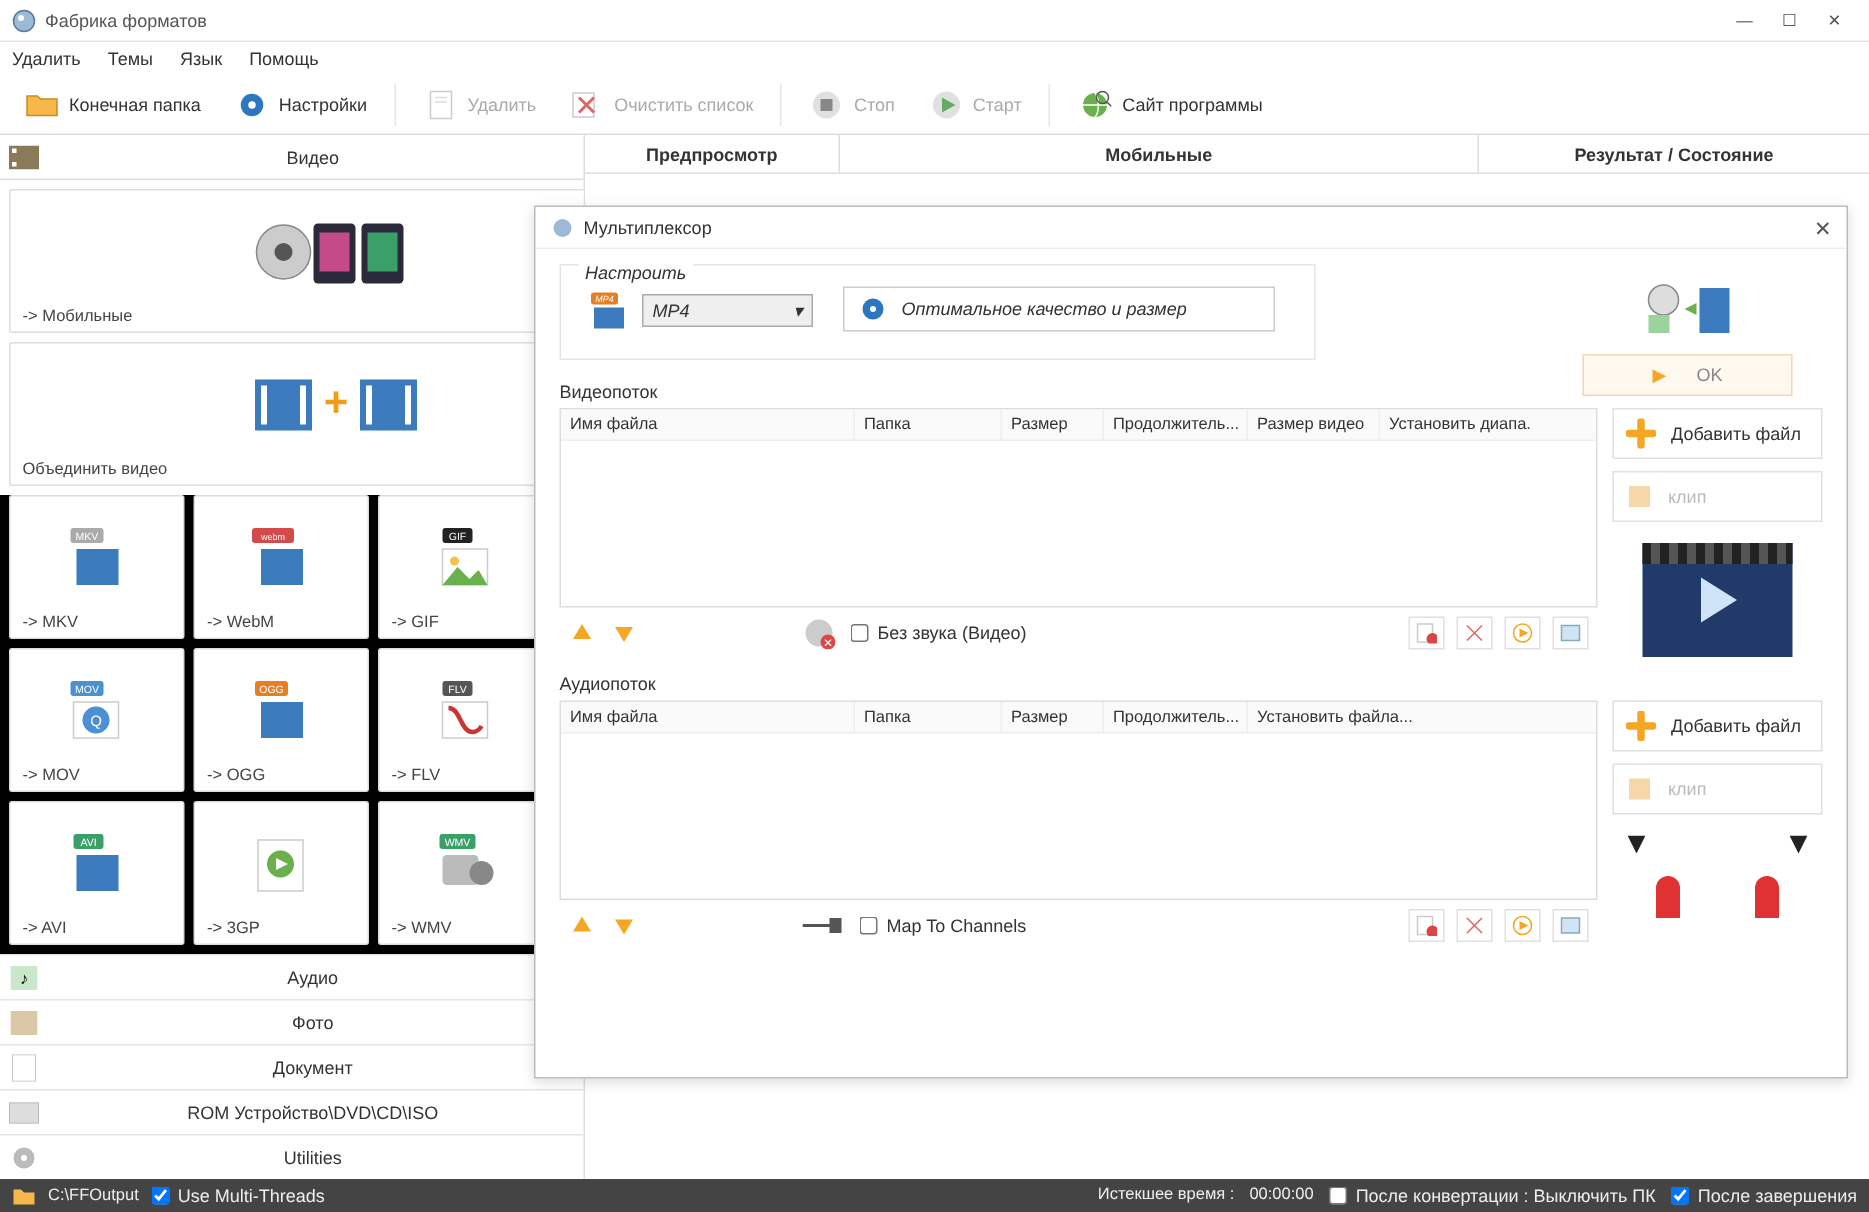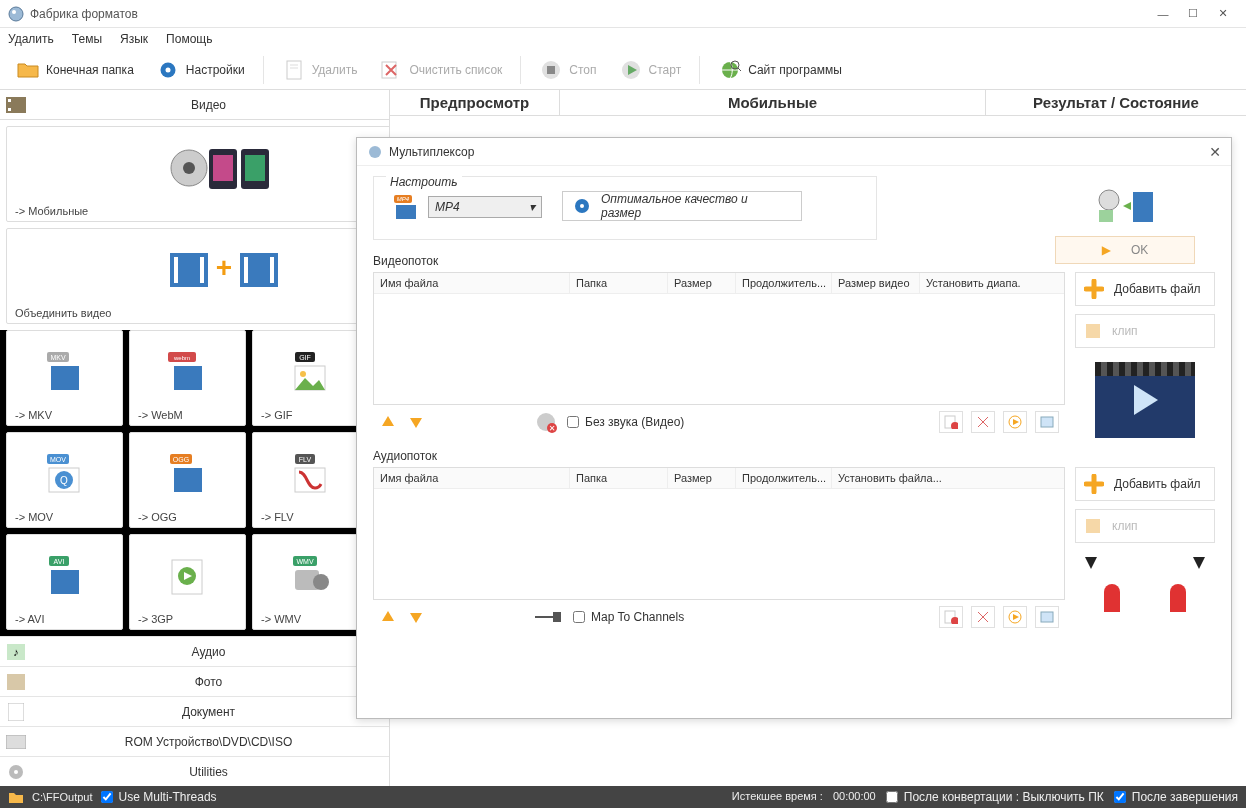--- a/index.html
+++ b/index.html
@@ -41,42 +41,42 @@
 .fmt-tile .cap { font-size: 11px; color: #444; padding-top: 2px; }
 
 
 .catlist { }
 .catrow { height: 30px; display: flex; align-items: center; border-top: 1px solid #e5e5e5; }
 .catrow .ico { width: 24px; height: 20px; margin-left: 4px; }
 .catrow .lbl { flex: 1; text-align: center; }
 
 
 .colhdr { height: 26px; display: flex; border-bottom: 1px solid #ddd; }
-.colhdr > div { border-right: 1px solid #ddd; display: flex; align-items: center; justify-content: center; font-weight: 600; font-size: 15px; }
+.colhdr > div { border-right: 1px solid #ddd; display: flex; align-items: center; justify-content: center; font-weight: 600; font-size: 12px; }
 .colhdr .c1 { width: 170px; }
 .colhdr .c2 { flex: 1; }
 .colhdr .c3 { width: 260px; border-right: none; }
 
 .right-body { flex: 1; position: relative; }
 
 
 .dialog { position: absolute; left: 12px; top: 40px; right: 14px; height: 582px; background: #fff; border: 1px solid #bbb; box-shadow: 0 2px 8px rgba(0,0,0,0.15); }
 .dlg-title { height: 28px; display: flex; align-items: center; padding: 0 10px; border-bottom: 1px solid #eee; }
 .dlg-title .ico { width: 16px; height: 16px; margin-right: 6px; }
 .dlg-title .txt { flex: 1; font-size: 12px; }
 .dlg-title .close { font-size: 14px; color: #555; }
 
 .dlg-body { padding: 10px 16px 12px; height: calc(100% - 28px); display: flex; flex-direction: column; }
 
 .config-box { border: 1px solid #e5e5e5; padding: 14px 18px 18px; position: relative; margin-bottom: 14px; display: flex; align-items: flex-end; gap: 20px; }
 .config-label { position: absolute; top: -2px; left: 12px; background: #fff; padding: 0 4px; font-size: 12px; }
 .fmt-select { display: flex; align-items: center; gap: 8px; }
 .fmt-select .ico { width: 28px; height: 28px; }
 .sel { width: 114px; height: 22px; border: 1px solid #aaa; background: #efefef; display: flex; align-items: center; padding: 0 6px; justify-content: space-between; font-size: 12px; }
-.quality-btn { width: 240px; height: 30px; border: 1px solid #ccc; display: flex; align-items: center; gap: 10px; padding: 0 10px; }
+.quality-btn { width: 288px; height: 30px; border: 1px solid #ccc; display: flex; align-items: center; gap: 10px; padding: 0 10px; }
 .quality-btn .g { width: 18px; height: 18px; }
 
 .ok-side { position: absolute; right: 20px; top: 10px; width: 140px; display: flex; flex-direction: column; align-items: center; gap: 8px; }
 .ok-side .art { width: 60px; height: 42px; }
 .ok-btn { width: 140px; height: 28px; border: 1px solid #f0d8b8; background: #fff8ef; display: flex; align-items: center; justify-content: center; gap: 20px; color: #888; }
 
 .section-label { font-size: 12px; margin-bottom: 4px; }
 
 .stream-block { display: flex; gap: 10px; margin-bottom: 10px; }
 .tbl-wrap { flex: 1; }

